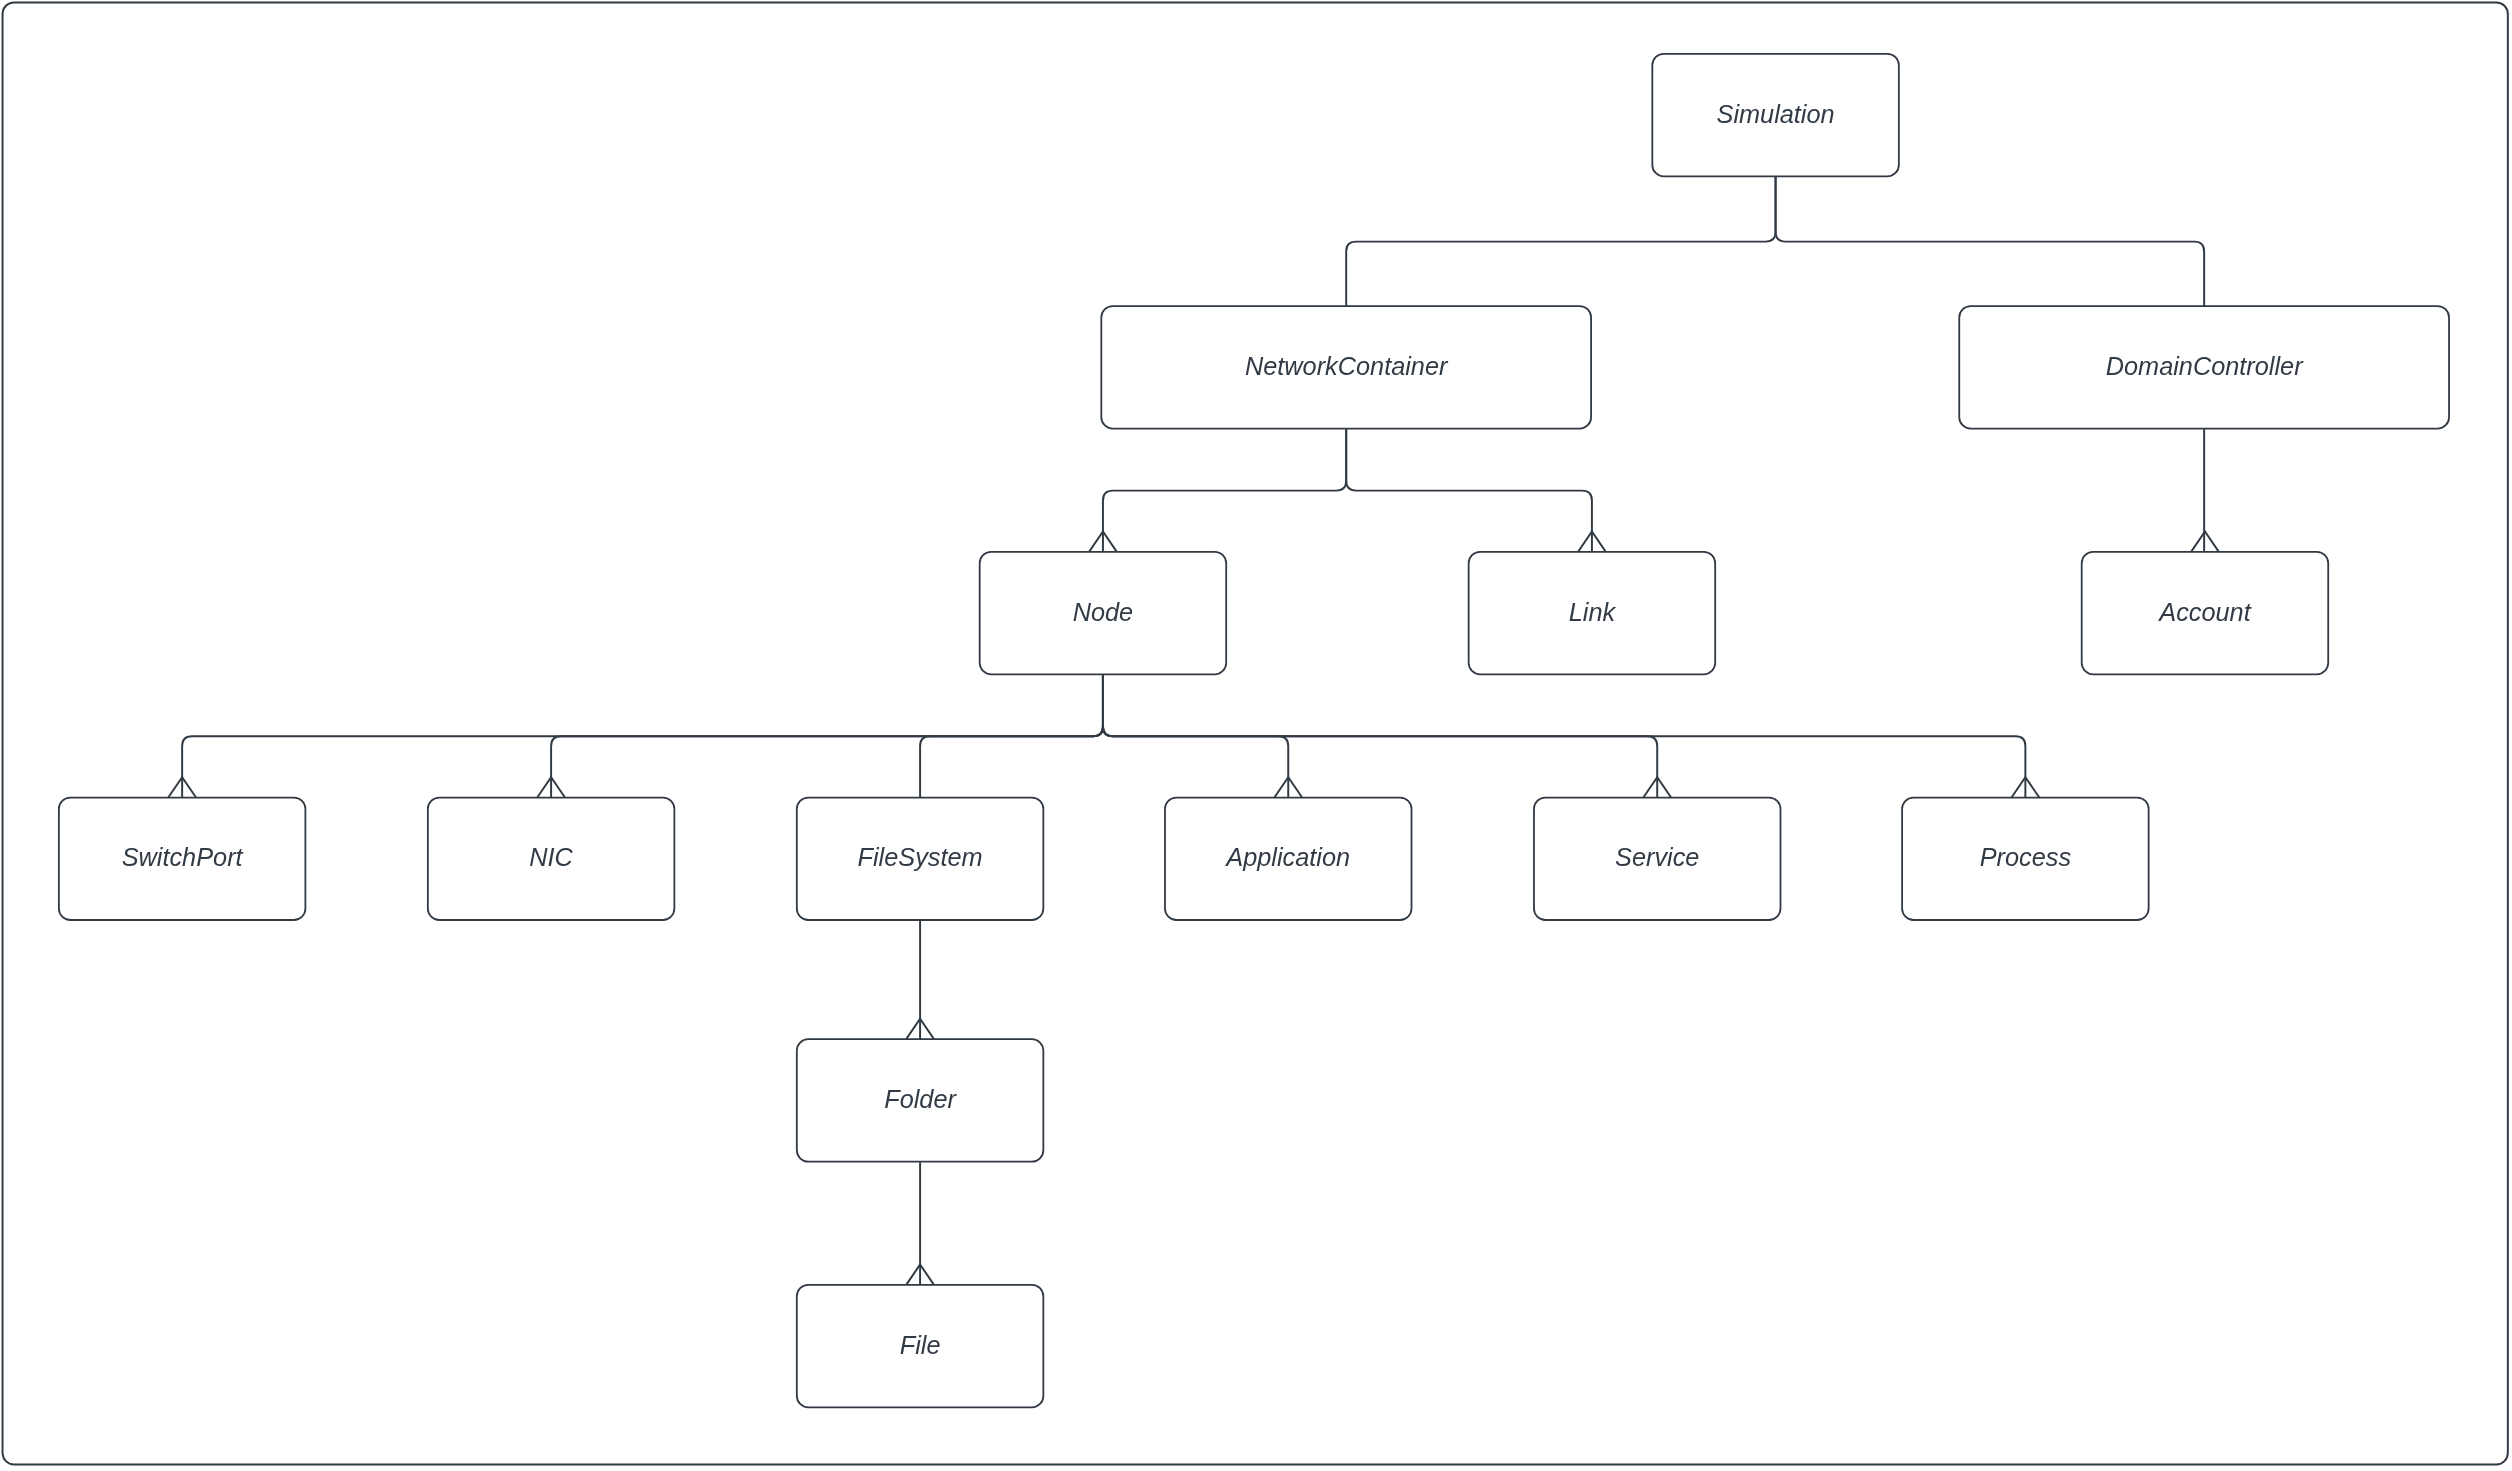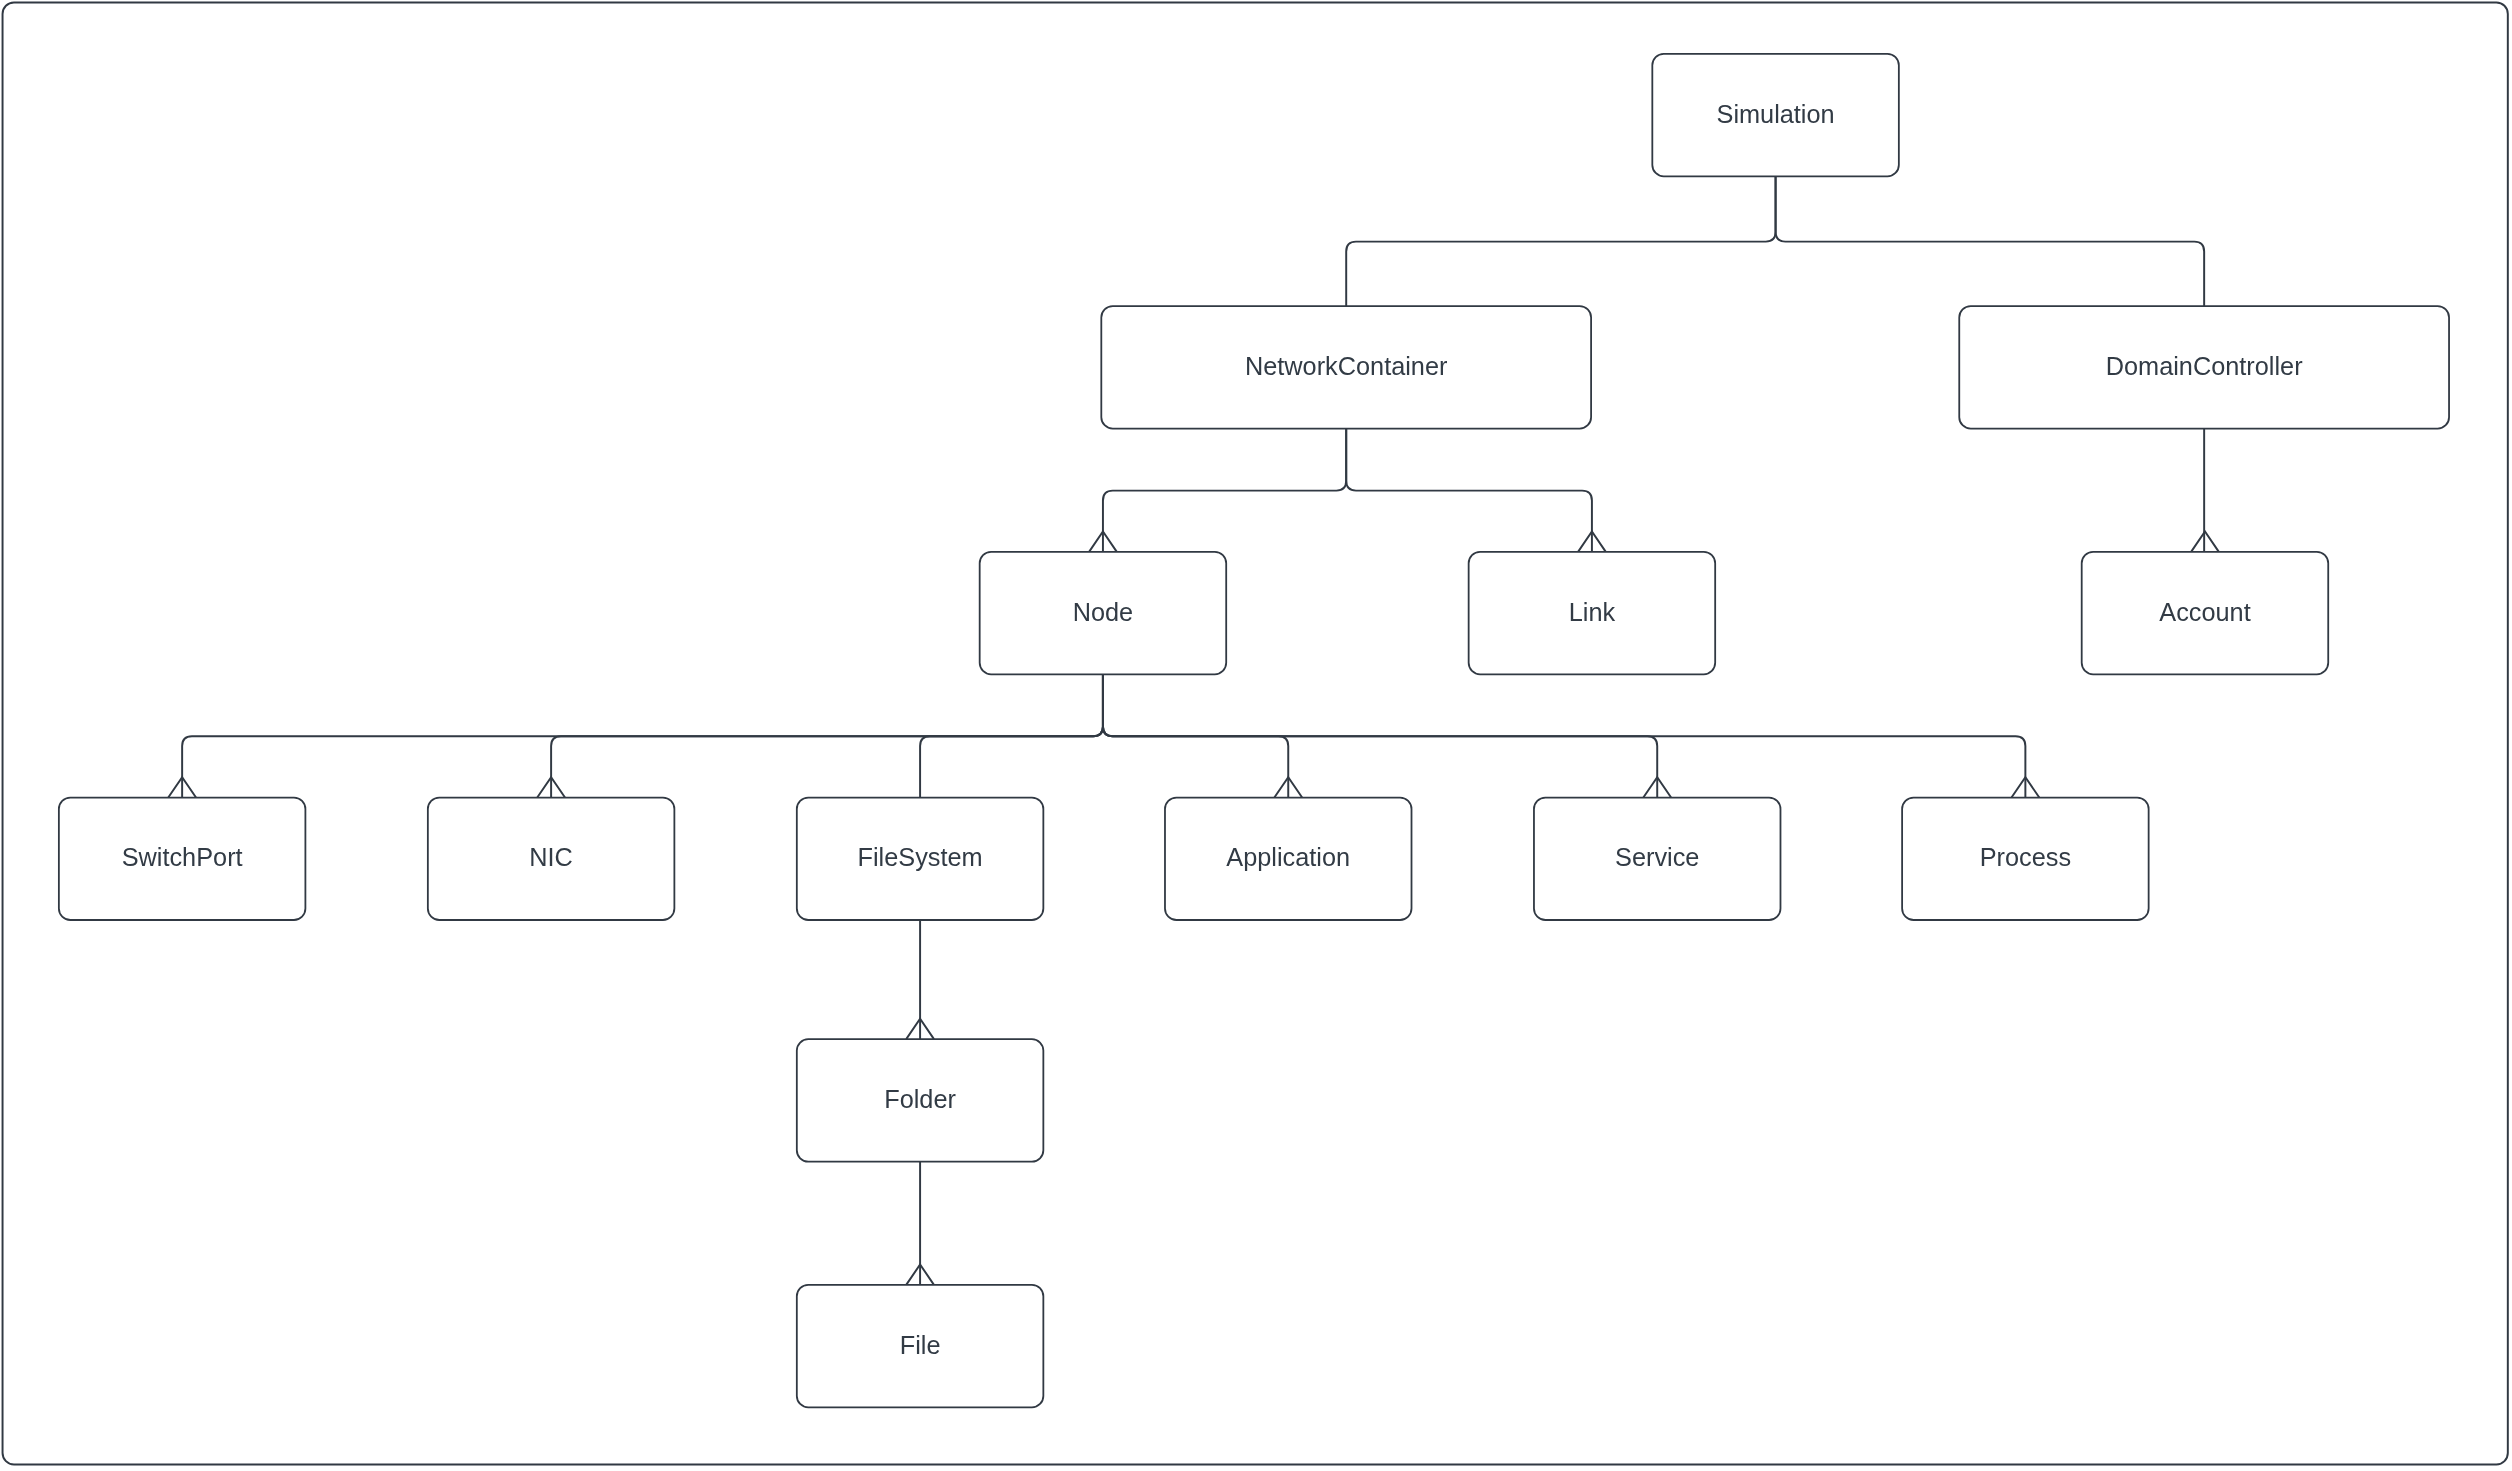--- a/index.html
+++ b/index.html
@@ -11,20 +11,21 @@
     width: 2512px;
     height: 1471px;
     font-family: "Liberation Sans", sans-serif;
     overflow: hidden;
   }
   #diagram-root {
     position: relative;
     width: 2512px;
     height: 1471px;
     background: #ffffff;
+    font-style: italic;
   }
   #diagram-svg {
     position: absolute;
     top: 0;
     left: 0;
     width: 2512px;
     height: 1471px;
     display: block;
   }
   .node-box {

